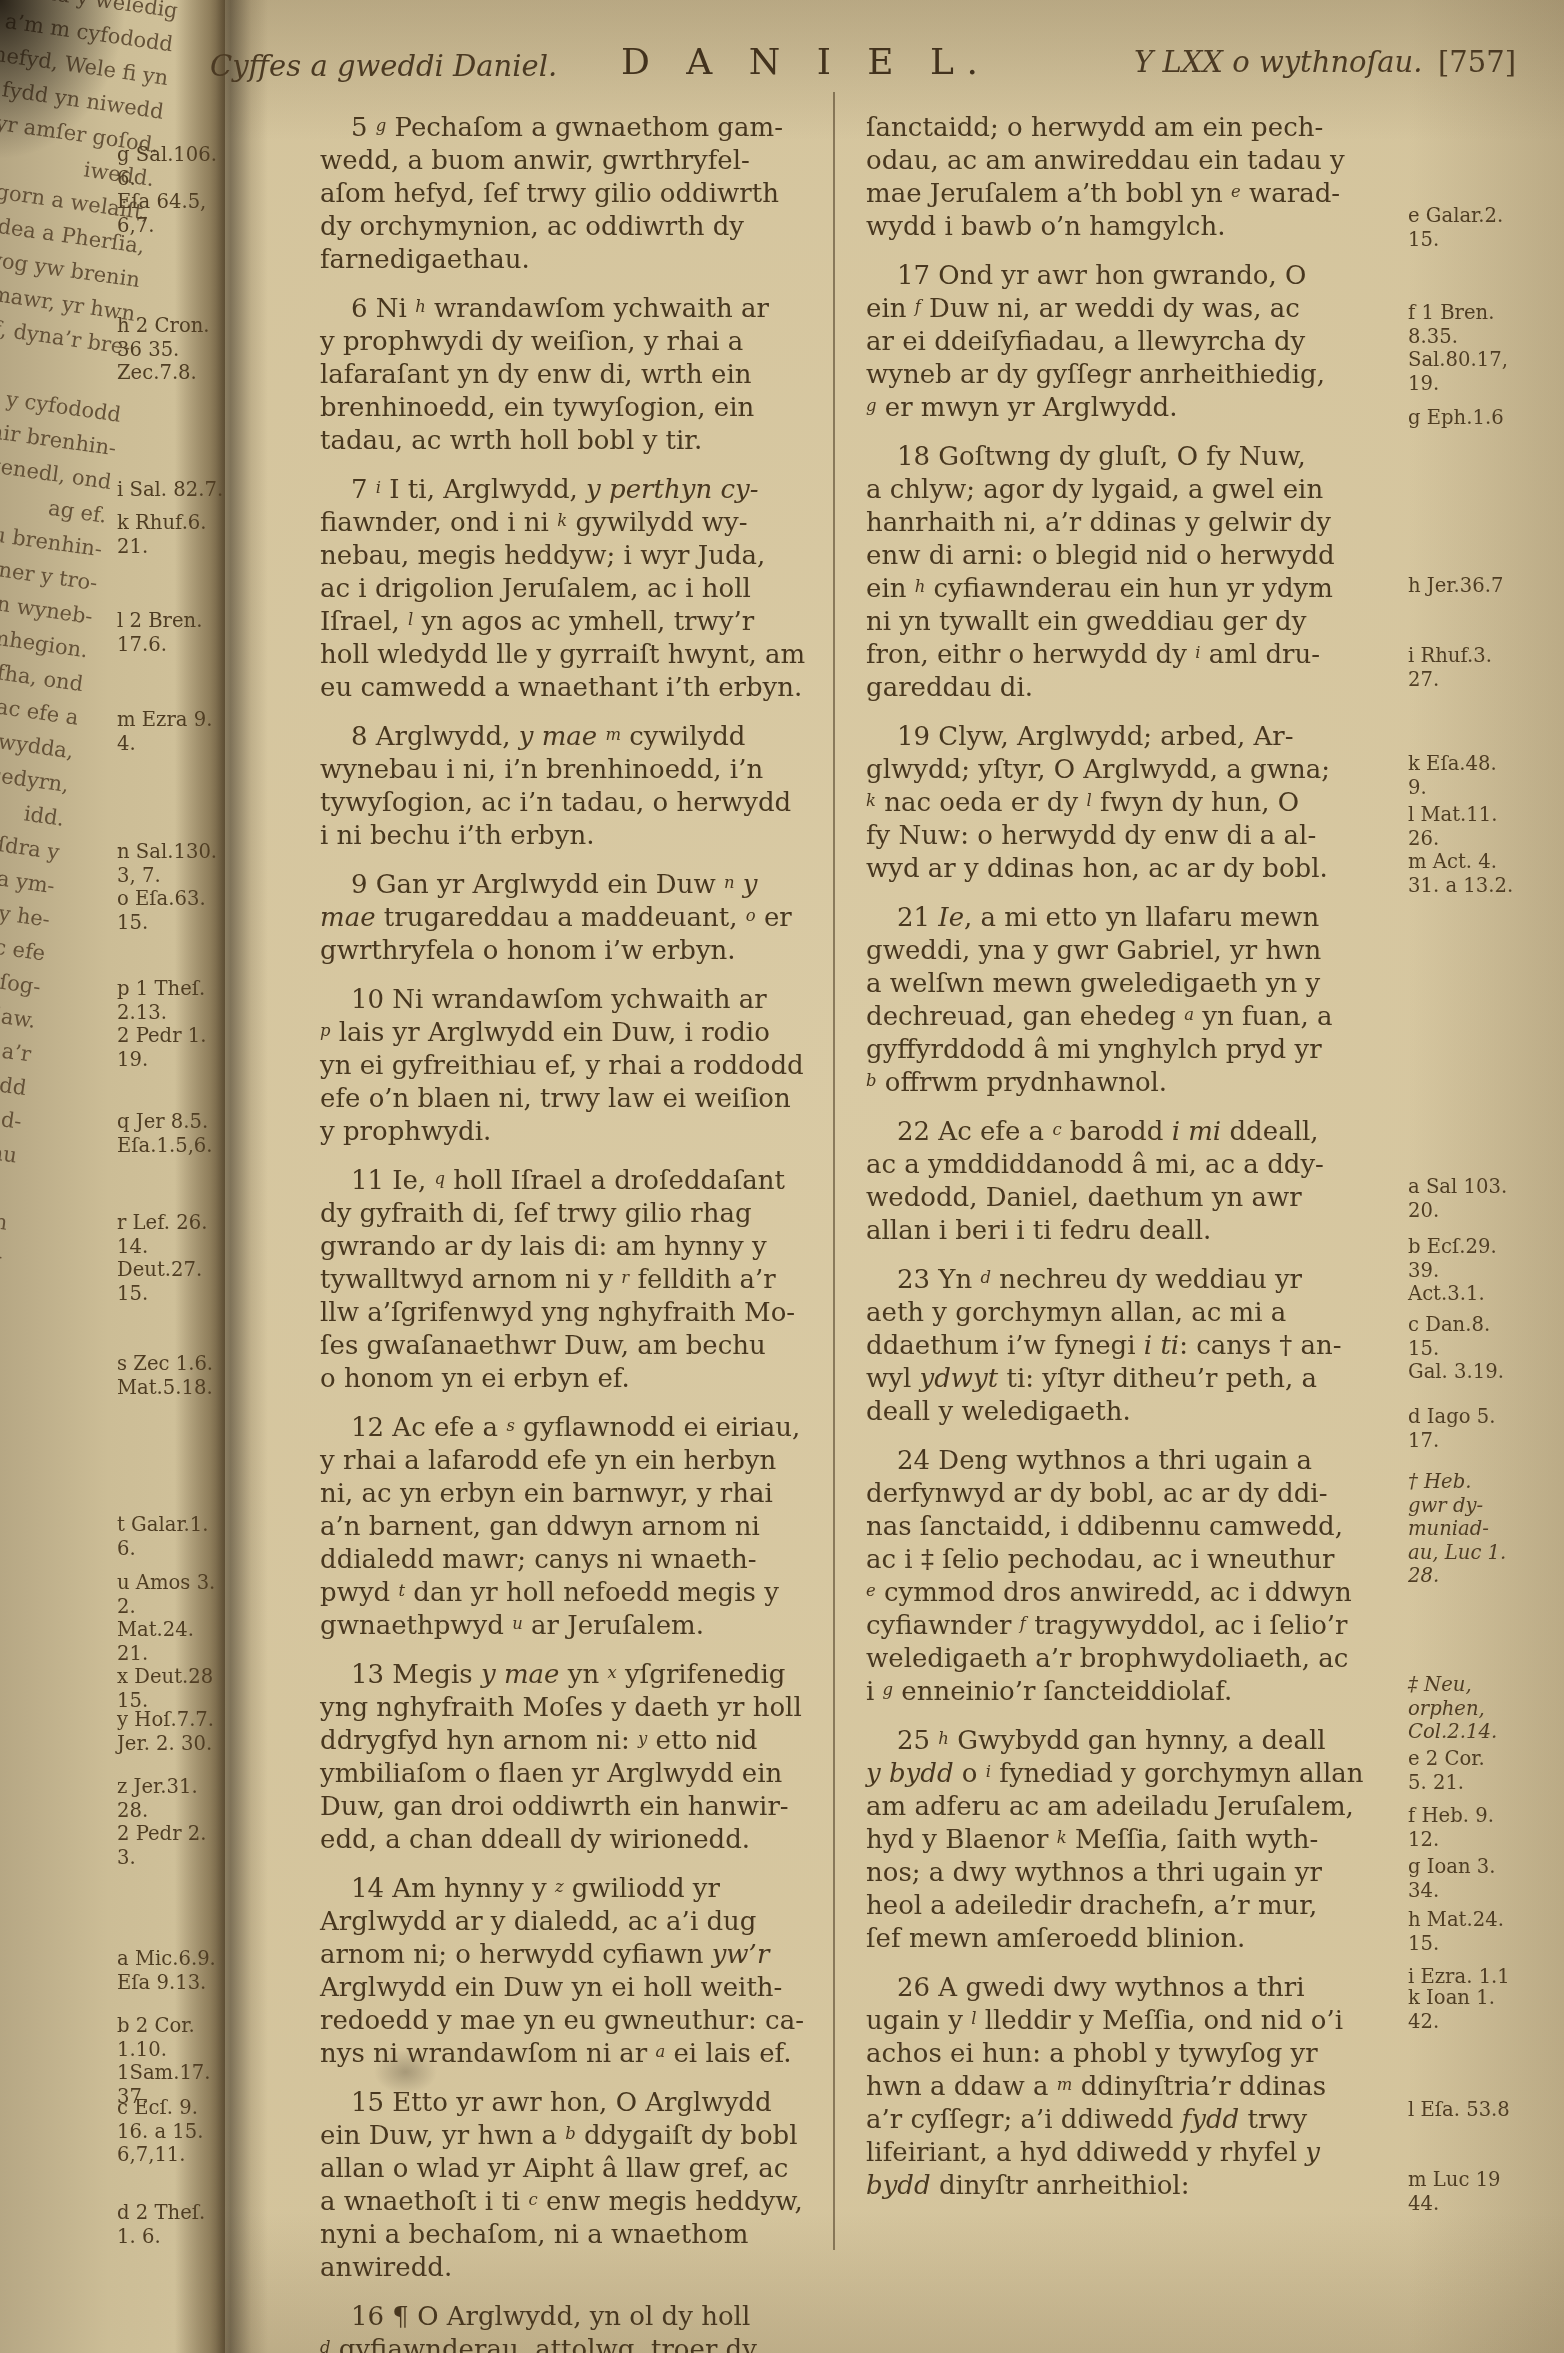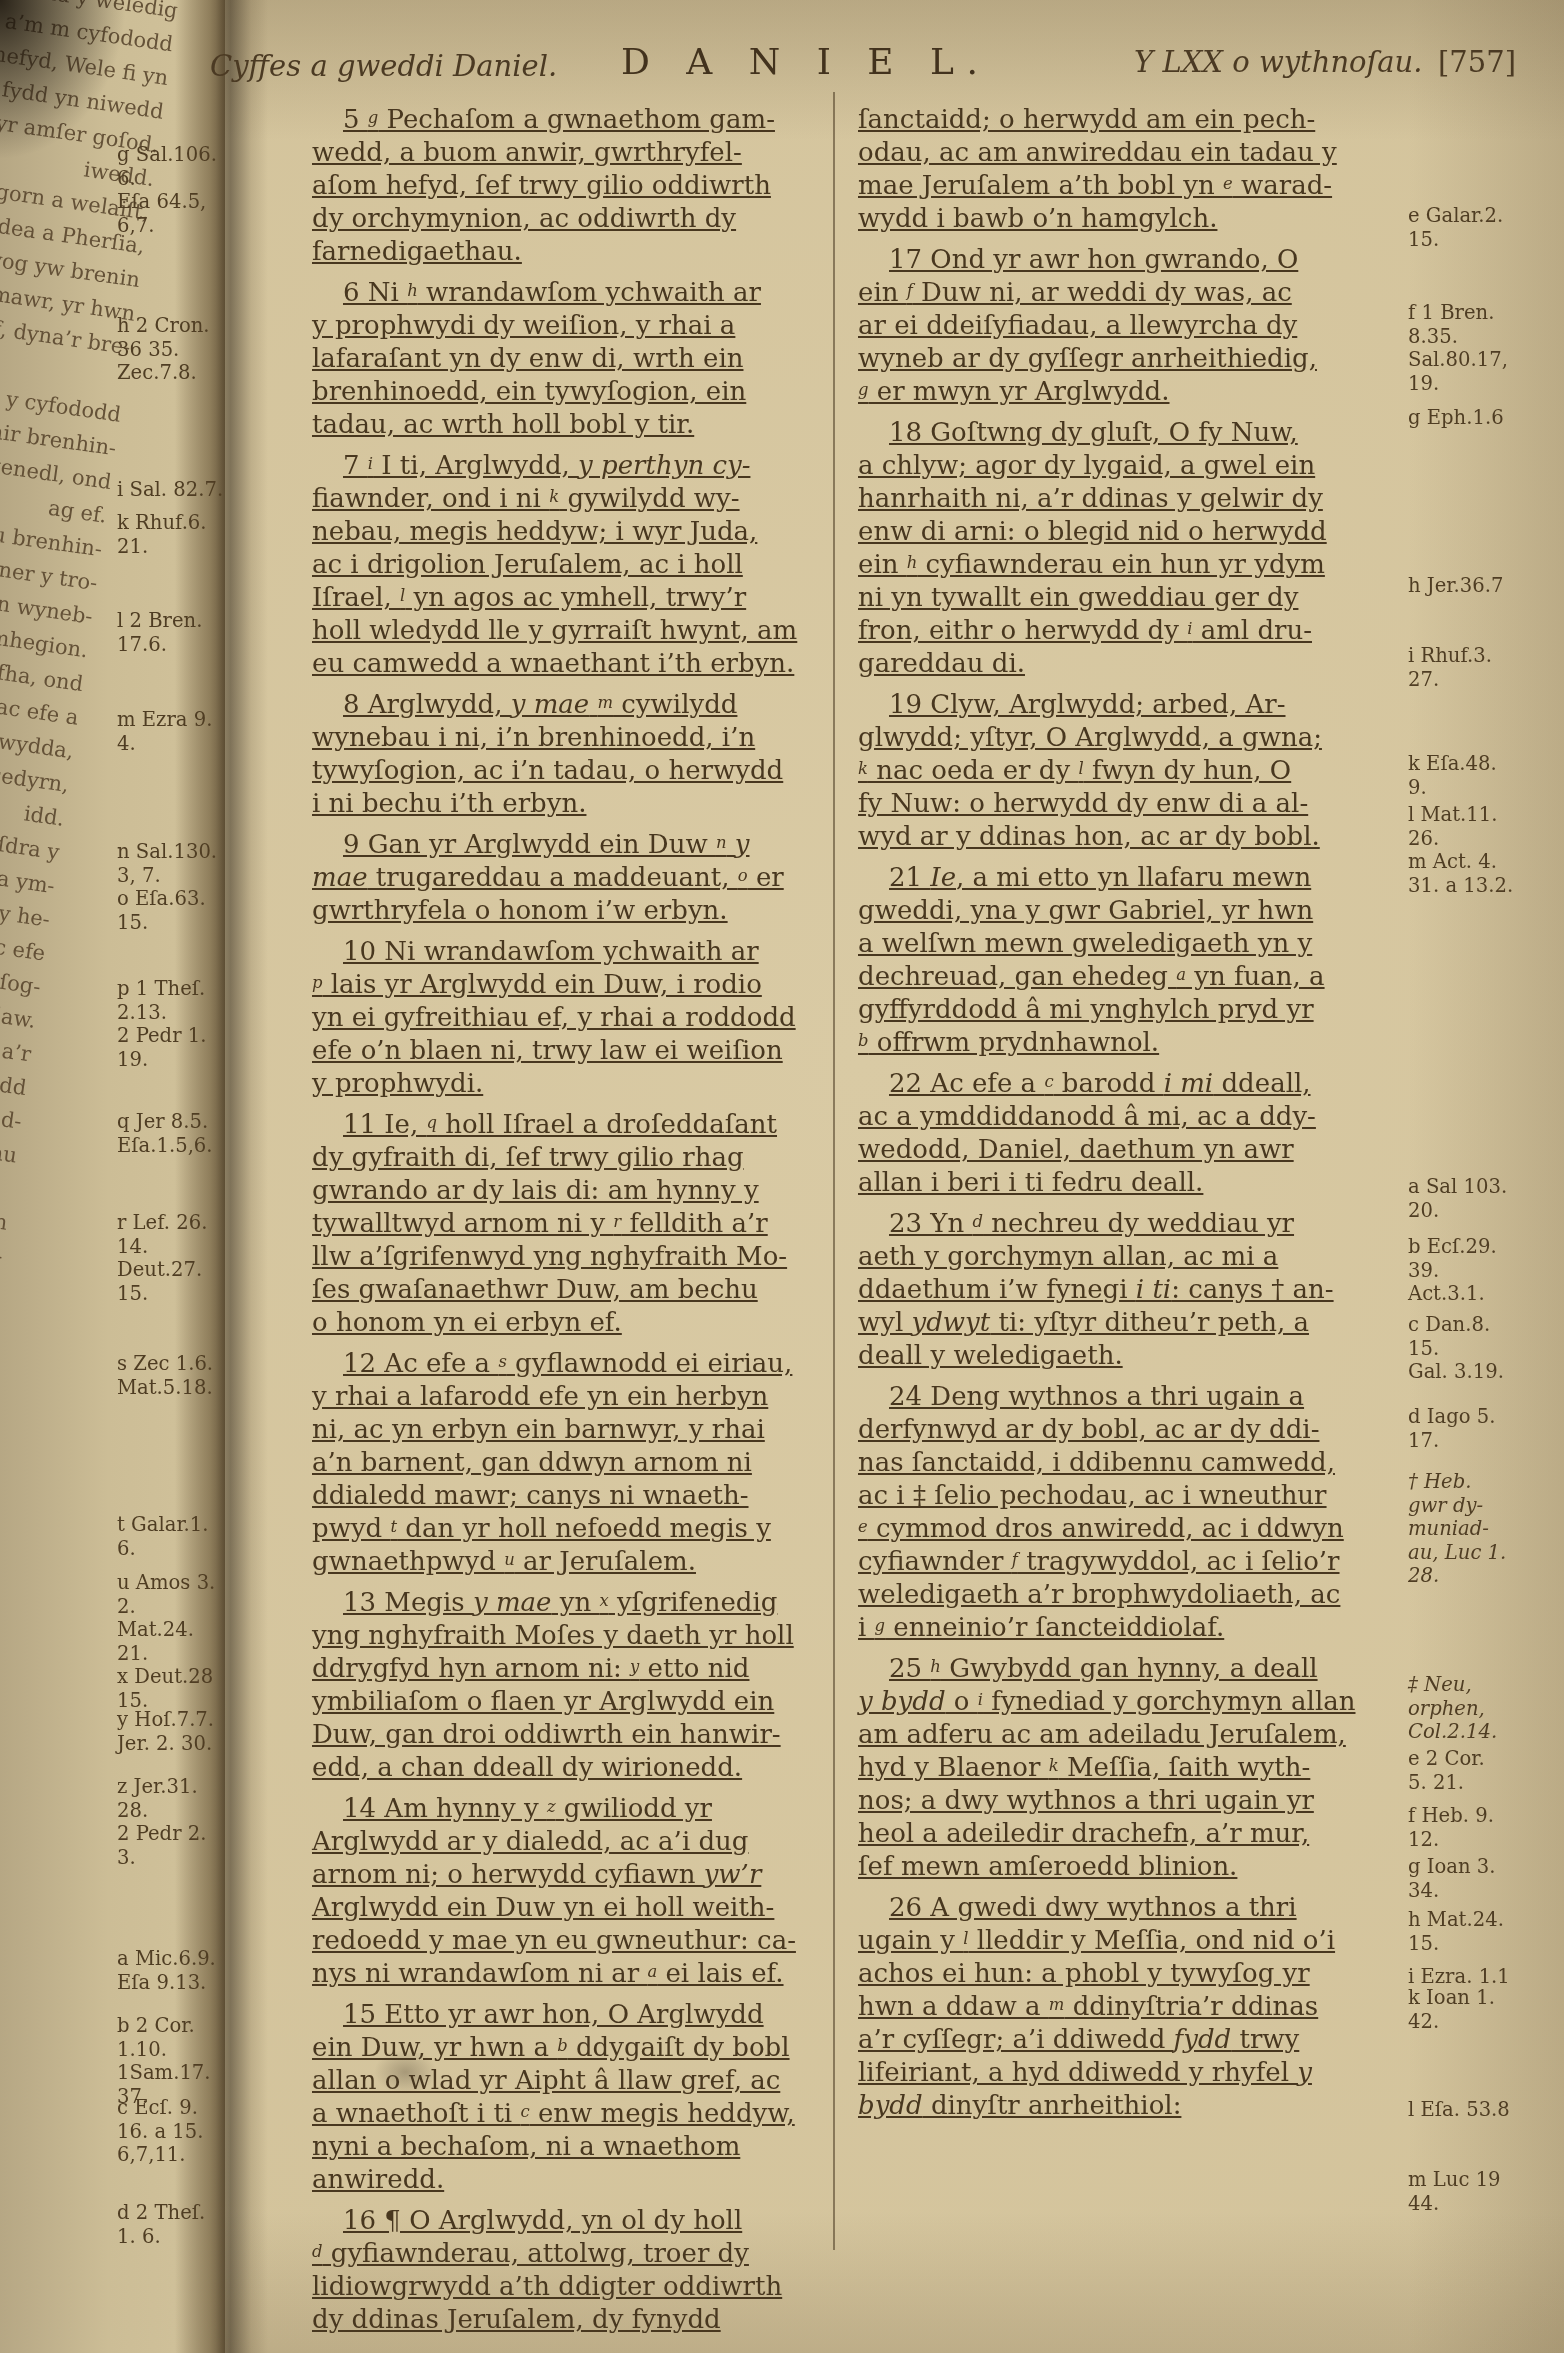--- a/index.html
+++ b/index.html
@@ -20,21 +20,21 @@
     background:radial-gradient(180px 227px at 0% 0%, rgba(18,13,7,.85), rgba(18,13,7,0) 70%);}
   .h-left{position:absolute;left:210px;top:49px;font-style:italic;font-size:29px;color:#4b3a23;}
   .h-center{position:absolute;left:621px;top:41px;font-size:36px;letter-spacing:12.5px;color:#42321d;}
   .h-right{position:absolute;right:49px;top:45px;font-size:29px;color:#4b3a23;}
   .h-right .ital{font-style:italic;}
   .h-right .pn{font-style:normal;margin-left:6.3px;text-align:center;}
   .divider{position:absolute;left:833px;top:92px;width:2.3px;height:2158px;background:rgba(72,56,33,.55);}
   .col{position:absolute;top:95px;font-size:26px;line-height:33px;color:#48371f;text-align:left;}
   .col-left{left:304px;width:518px;}
   .col-right{left:850px;width:549px;}
-  .verse{margin:8px;text-indent:31px;text-decoration:underline;}
+  .verse{margin:16px;text-indent:31px;}
   .flush{text-indent:0;}
   .col sup{font-size:16.4px;font-style:italic;line-height:0;vertical-align:5.5px;}
   .notes{position:absolute;top:0;height:100%;}
   .notes-left{left:117px;width:184px;}
   .notes-right{left:1408px;width:153px;}
   .note{position:absolute;font-size:19.6px;line-height:23.5px;white-space:pre-line;color:#4f3d23;margin-top:26px;}
   .it{font-style:italic;}
   .smudge{position:absolute;left:374px;top:2050px;width:63px;height:44px;border-radius:50%;
     background:radial-gradient(closest-side, rgba(62,52,36,.30), rgba(62,52,36,0));}
 </style>

